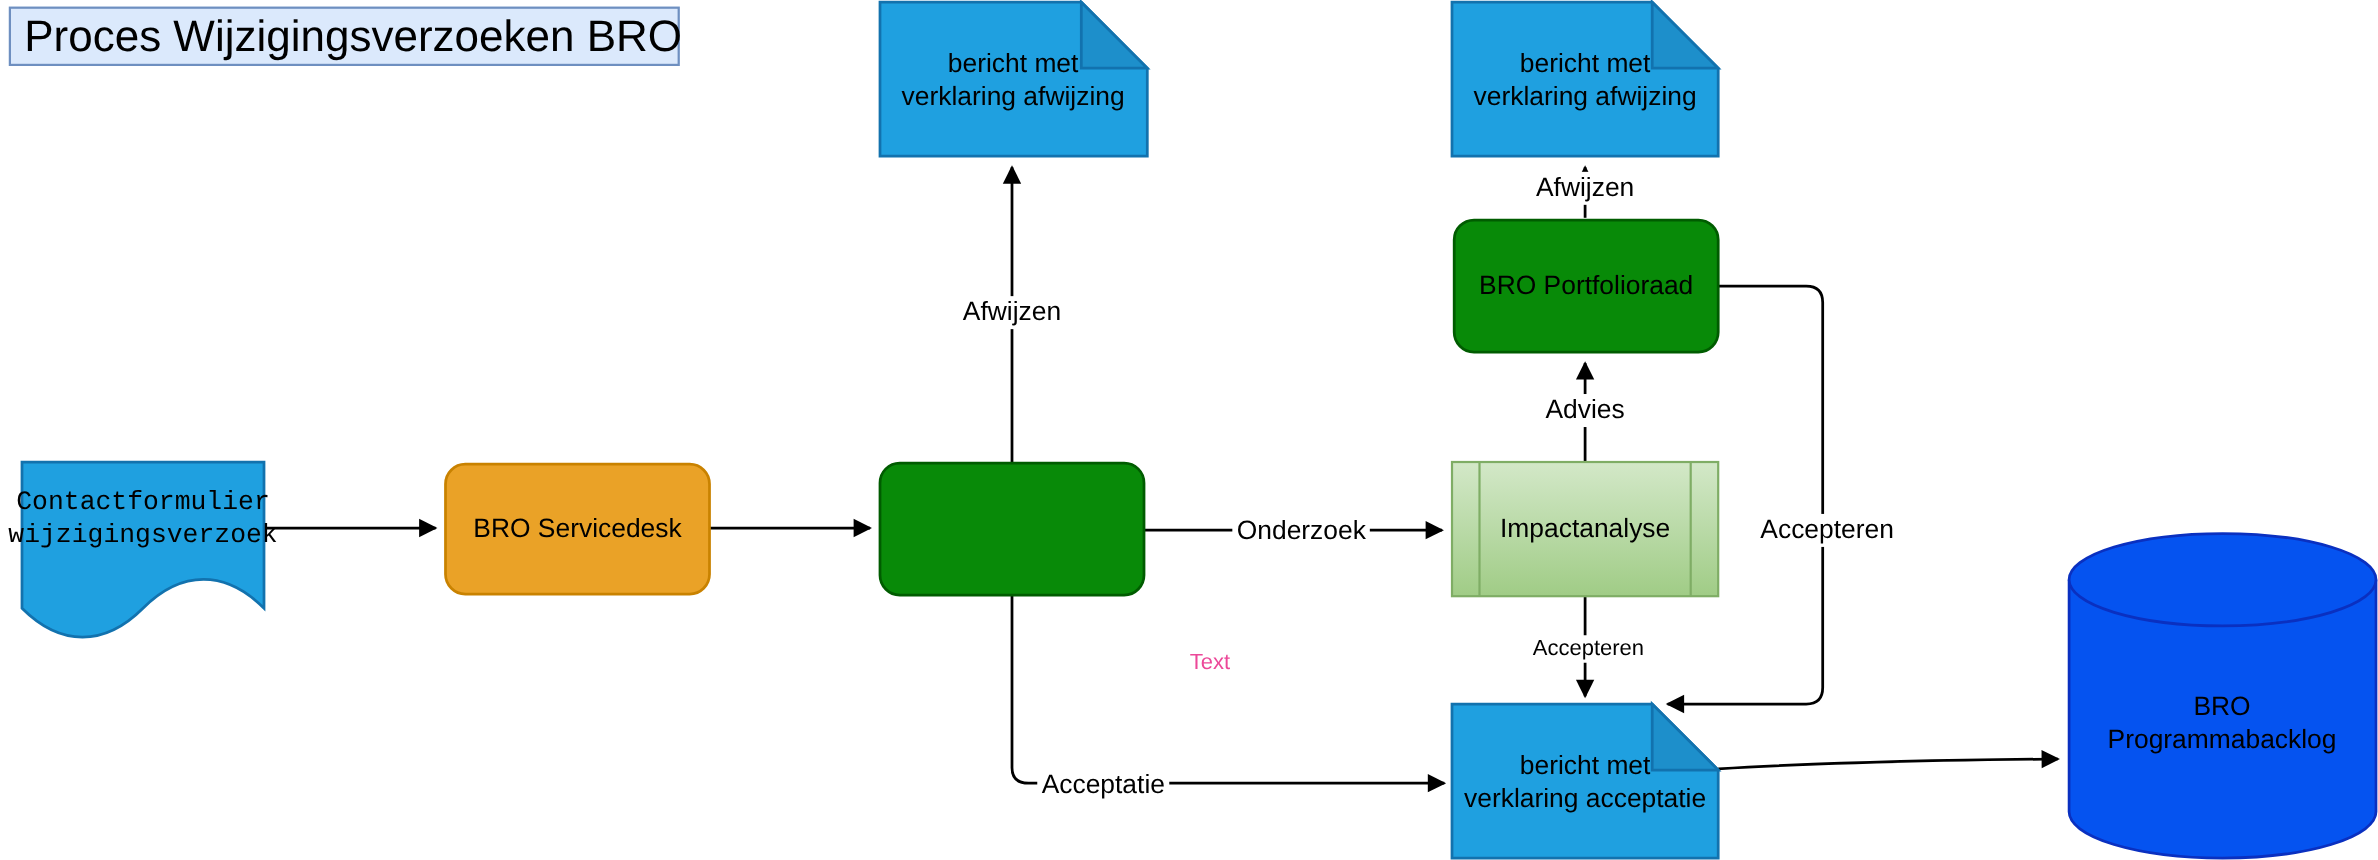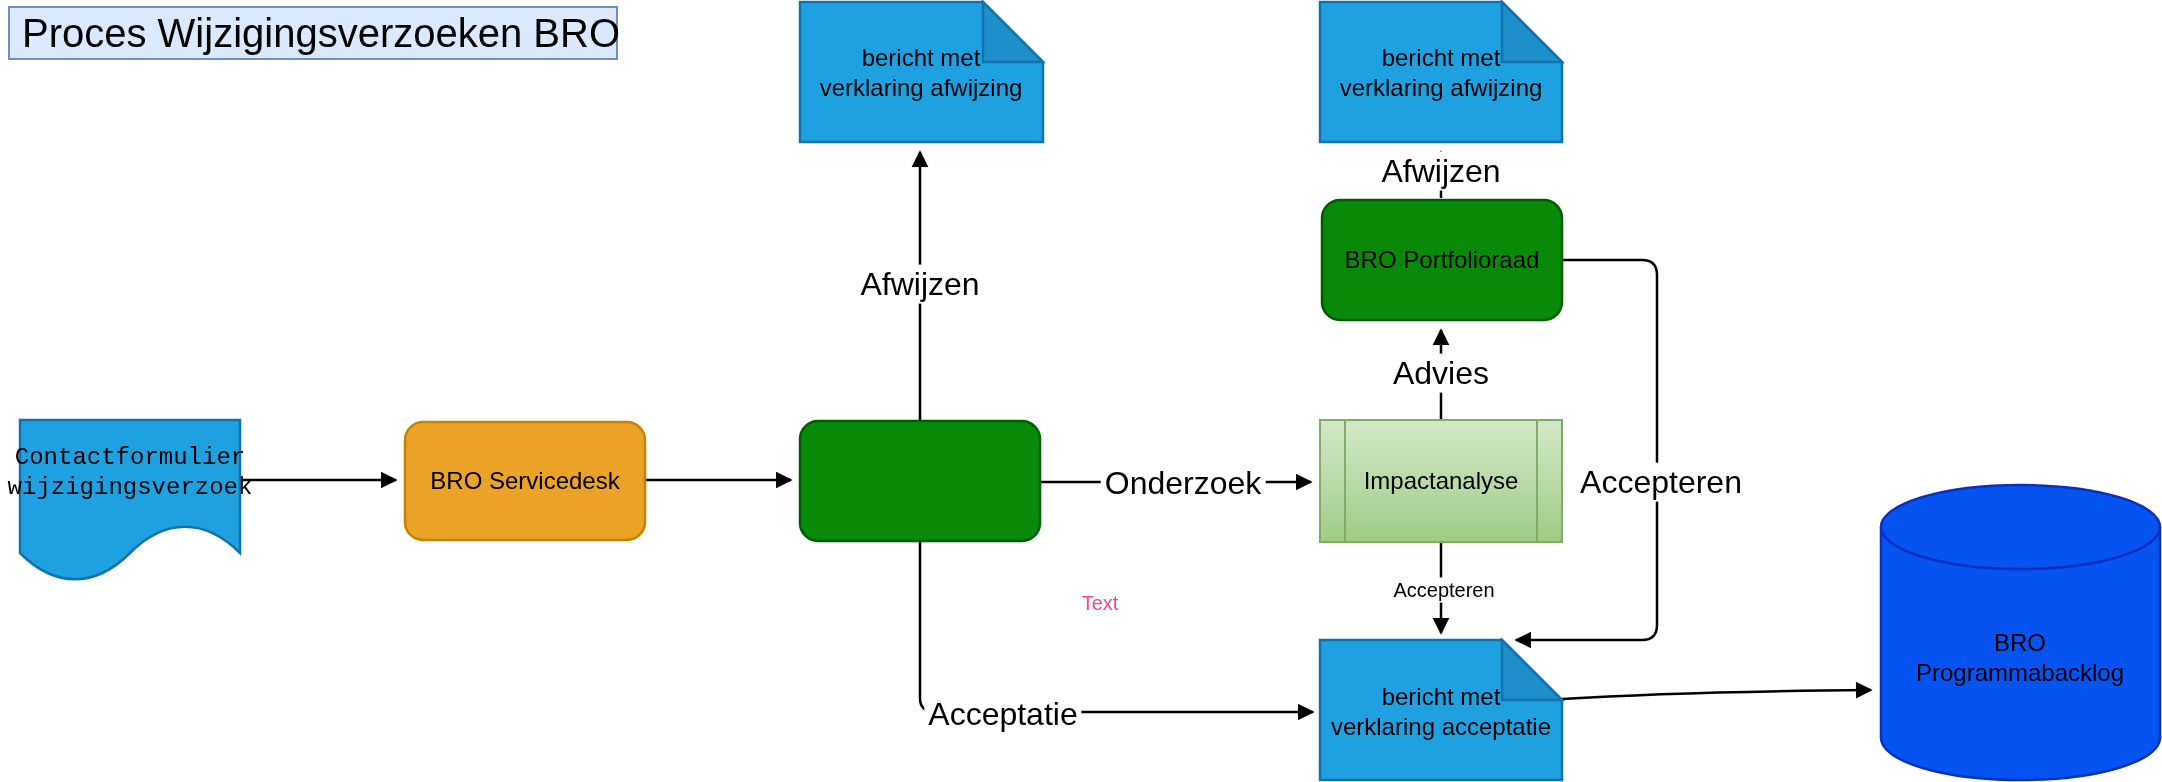--- a/index.html
+++ b/index.html
@@ -14,21 +14,21 @@
   .lbl{
     position:absolute;
     transform:translate(-50%,-50%);
     text-align:center;
     white-space:pre-line;
     line-height:1.25;
   }
   .node-lbl{font-size:24px;color:#000000;}
   .node-lbl.dark{color:#000000;}
   .edge-lbl{
-    font-size:32px;color:#000000;
+    font-size:24px;color:#000000;
     background:#ffffff;
     padding:1px 4px;
     line-height:1.15;
   }
   .edge-lbl.small{font-size:20px;padding:1px 3px;}
   .free-text{font-size:20px;color:#ec4899;background:transparent;}
   .title-box{
     position:absolute;left:8px;top:6px;
     width:610px;height:54px;
     background:#dbe9fc;border:2px solid #6e8fc0;

